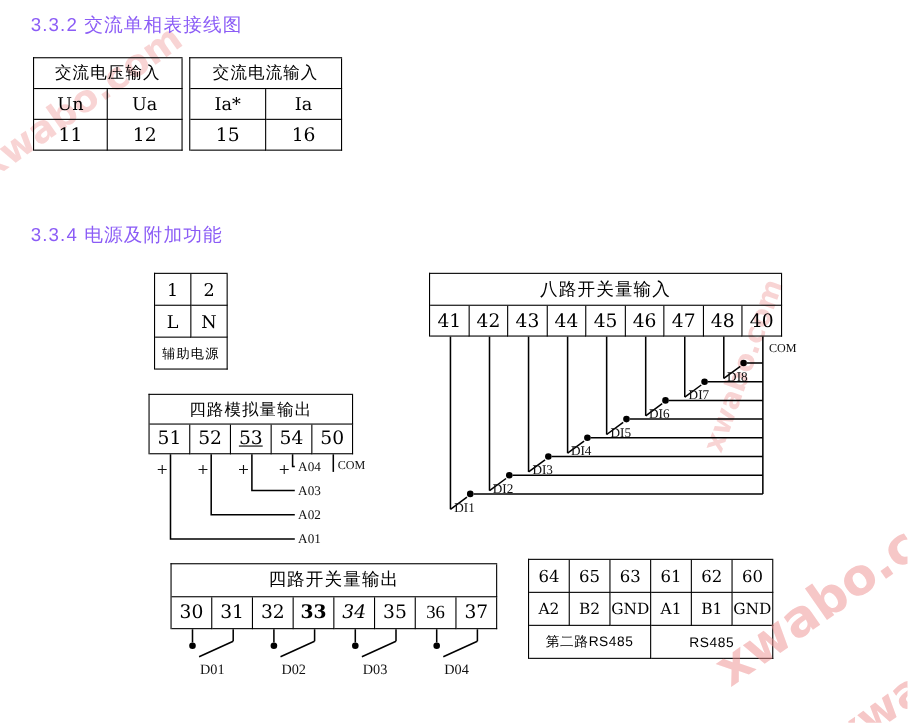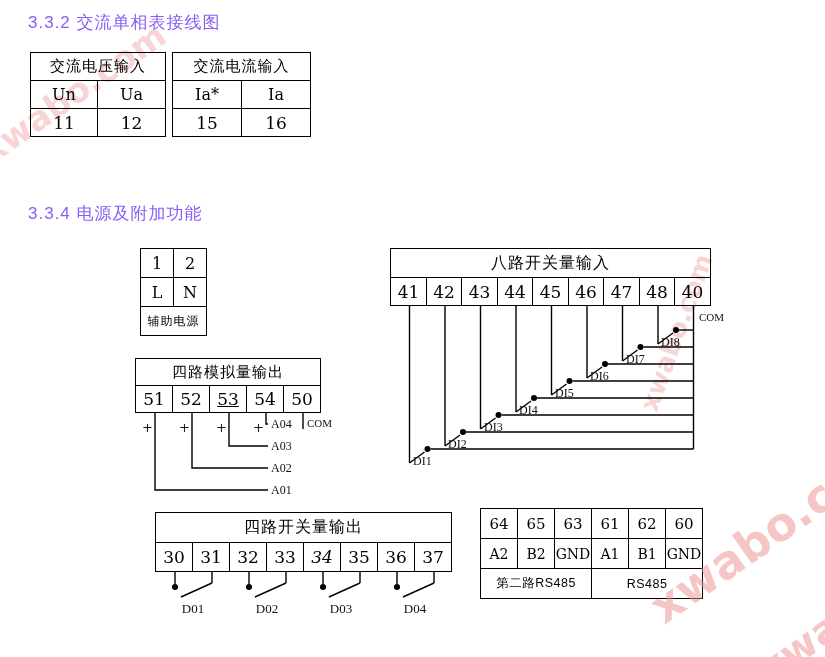--- a/index.html
+++ b/index.html
@@ -116,24 +116,24 @@
 </div>
 
 <div class="tbl" style="left:155px; top:512px;">
   <div class="row">
     <div class="cell hdr" style="width:296px; height:30px; font-size:16px;">四路开关量输出</div>
   </div>
   <div class="row">
     <div class="cell num" style="width:37px; height:29px;">30</div>
     <div class="cell num" style="width:37px; height:29px;">31</div>
     <div class="cell num" style="width:37px; height:29px;">32</div>
-    <div class="cell num" style="width:37px; height:29px;">33</div>
+    <div class="cell num" style="width:37px; height:29px;font-weight:bold;">33</div>
     <div class="cell num" style="width:37px; height:29px;font-style:italic;">34</div>
     <div class="cell num" style="width:37px; height:29px;">35</div>
-    <div class="cell num" style="width:37px; height:29px;">36</div>
+    <div class="cell num" style="width:37px; height:29px;font-family:Liberation Serif, serif;">36</div>
     <div class="cell num" style="width:37px; height:29px;">37</div>
   </div>
 </div>
 
 <div class="tbl" style="left:480px; top:508px;">
   <div class="row">
     <div class="cell rs1" style="width:37px; height:30px;">64</div>
     <div class="cell rs1" style="width:37px; height:30px;">65</div>
     <div class="cell rs1" style="width:37px; height:30px;">63</div>
     <div class="cell rs1" style="width:37px; height:30px;">61</div>

